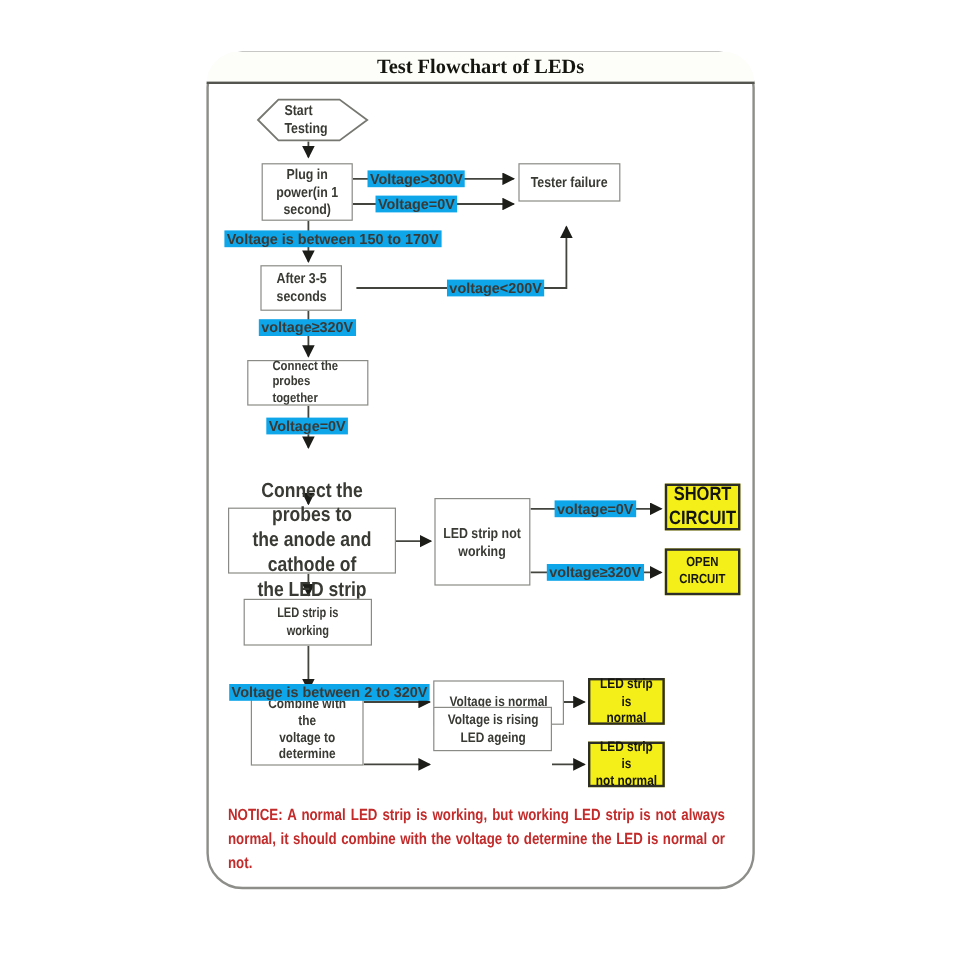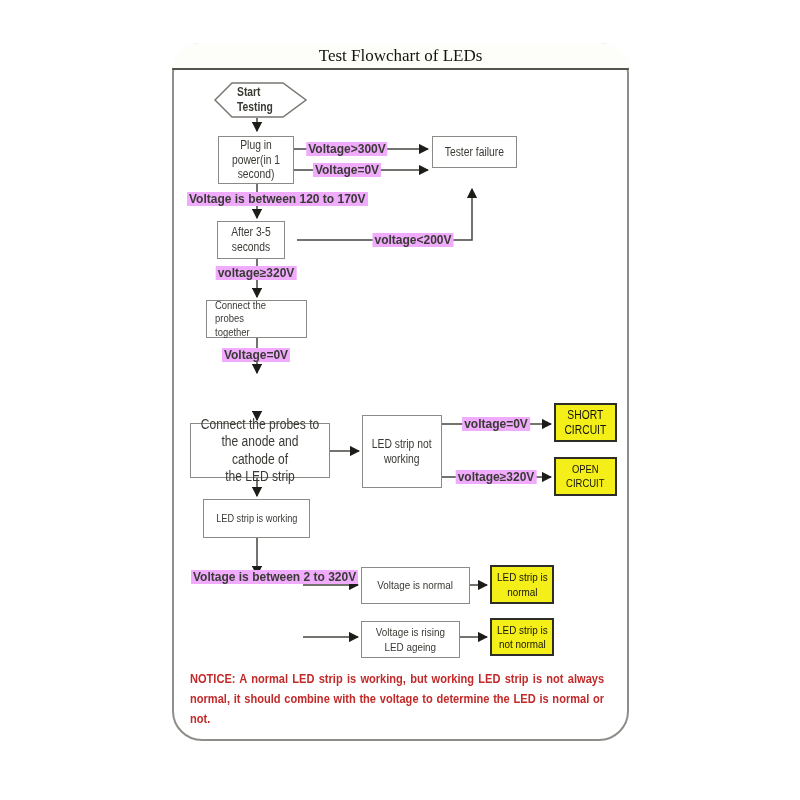--- a/index.html
+++ b/index.html
@@ -4,35 +4,35 @@
 <style>
   *{margin:0;padding:0;box-sizing:border-box}
   html,body{width:800px;height:800px;background:#ffffff;font-family:"Liberation Sans",sans-serif}
   .stage{position:relative;width:800px;height:800px;background:#fff;overflow:hidden}
 
   .panel{position:absolute;left:172px;top:43px;width:457px;height:698px;
          border:2px solid #8d8d89;border-radius:30px;background:#fff}
   .header{position:absolute;left:172px;top:43px;width:457px;height:27px;
           border-bottom:2px solid #55554f;border-radius:30px 30px 0 0;background:#fdfdf9;
           display:flex;align-items:center;justify-content:center}
-  .title{font-family:"Liberation Serif","DejaVu Serif",serif;font-weight:400;font-size:17px;color:#15150f}
+  .title{font-family:"Liberation Serif","DejaVu Serif",serif;font-weight:700;font-size:17px;color:#15150f}
 
   svg.connectors{position:absolute;left:0;top:0;pointer-events:none}
 
   .box{position:absolute;display:flex;align-items:center;justify-content:center;
        border:1.5px solid #8a8a86;background:#fff;text-align:center;color:#3a3a35;
-       font-weight:400;font-size:12px;line-height:1.22;white-space:pre-line}
+       font-weight:700;font-size:12px;line-height:1.22;white-space:pre-line}
   .box>span{display:inline-block;transform:scaleX(.86)}
-  .leftalign{justify-content:flex-start;text-align:left;padding-left:8px}
+  .leftalign{justify-content:flex-start;text-align:left;padding-left:20px}
   .leftalign>span{transform-origin:left center}
   .yellow{background:var(--highlight-yellow,#f4ee19);border:2px solid #2e2e28;color:#15150f}
   .redbox>span{color:var(--alert-red,#c32a2a);white-space:nowrap;transform:scaleX(.78)}
   .narrow>span{transform:scaleX(.8)}
 
-  .elabel{position:absolute;font-weight:700;font-size:12px;color:#3a3a35;background:#f0abfc;
+  .elabel{position:absolute;font-weight:700;font-size:12px;color:#3a3a35;background:#0ea5e9;
           padding:0 2px;white-space:nowrap;line-height:14px}
   .c{transform:translate(-50%,-50%)}
   .lv{transform:translateY(-50%)}
 
   .hexlabel{position:absolute;left:237px;top:85px;font-weight:700;font-size:12px;line-height:15px;
             color:#3a3a35;white-space:pre-line;transform:scaleX(.86);transform-origin:left top}
 
   .notice{position:absolute;left:190px;top:669px;width:505px;transform:scaleX(.82);
           transform-origin:left top;font-weight:700;font-size:13.5px;line-height:1.48;
           color:var(--alert-red,#c32a2a);text-align:justify}
@@ -84,50 +84,53 @@
 
   <div class="box" style="left:432px;top:136px;width:85px;height:32px"><span>Tester failure</span></div>
 
   <div class="box" style="left:217px;top:221px;width:68px;height:38px"><span>After 3-5
 seconds</span></div>
 
   <div class="box leftalign" style="left:206px;top:300px;width:101px;height:38px;font-size:11px"><span>Connect the probes
 together</span></div>
 
 
-  <div class="box" style="left:190px;top:423px;width:140px;height:55px;font-size:14px"><span>Connect the probes to
+  <div class="box" style="left:190px;top:423px;width:140px;height:55px;font-size:17px"><span>Connect the probes to
 the anode and cathode of
 the LED strip</span></div>
 
   <div class="box" style="left:362px;top:415px;width:80px;height:73px"><span>LED strip not
 working</span></div>
 
   <div class="box narrow" style="left:203px;top:499px;width:107px;height:39px;font-size:11.5px"><span>LED strip is working</span></div>
 
+  <div class="box" style="left:209px;top:578px;width:94px;height:60px;font-size:11.5px"><span>Combine with the
+voltage to
+determine</span></div>
 
   <div class="box" style="left:361px;top:567px;width:109px;height:37px;font-size:11.5px"><span>Voltage is normal</span></div>
 
-  <div class="box" style="left:361px;top:621px;width:99px;height:37px;font-size:11.5px"><span>Voltage is rising
+  <div class="box" style="left:361px;top:589px;width:99px;height:37px;font-size:11.5px"><span>Voltage is rising
 LED ageing</span></div>
 
-  <div class="box yellow" style="left:554px;top:403px;width:63px;height:39px;font-size:12px"><span>SHORT
+  <div class="box yellow" style="left:554px;top:403px;width:63px;height:39px;font-size:16px"><span>SHORT
 CIRCUIT</span></div>
 
   <div class="box yellow" style="left:554px;top:457px;width:63px;height:39px;font-size:11px"><span>OPEN
 CIRCUIT</span></div>
 
   <div class="box yellow" style="left:490px;top:565px;width:64px;height:39px;font-size:11.5px"><span>LED strip is
 normal</span></div>
 
   <div class="box yellow" style="left:490px;top:618px;width:64px;height:38px;font-size:11.5px"><span>LED strip is
 not normal</span></div>
 
   <div class="elabel c" style="left:347px;top:149px">Voltage&gt;300V</div>
   <div class="elabel c" style="left:347px;top:170px">Voltage=0V</div>
-  <div class="elabel lv" style="left:187px;top:199px">Voltage is between 120 to 170V</div>
+  <div class="elabel lv" style="left:187px;top:199px">Voltage is between 150 to 170V</div>
   <div class="elabel c" style="left:413px;top:240px">voltage&lt;200V</div>
   <div class="elabel c" style="left:256px;top:273px">voltage≥320V</div>
   <div class="elabel c" style="left:256px;top:355px">Voltage=0V</div>
   <div class="elabel c" style="left:496px;top:424px">voltage=0V</div>
   <div class="elabel c" style="left:496px;top:477px">voltage≥320V</div>
   <div class="elabel lv" style="left:191px;top:577px">Voltage is between 2 to 320V</div>
 
   <div class="notice"><span>NOTICE:</span><span> A normal LED strip is working, but working LED strip is not always normal, it should combine with the voltage to determine the LED is normal or not.</span></div>
 
 </div>

